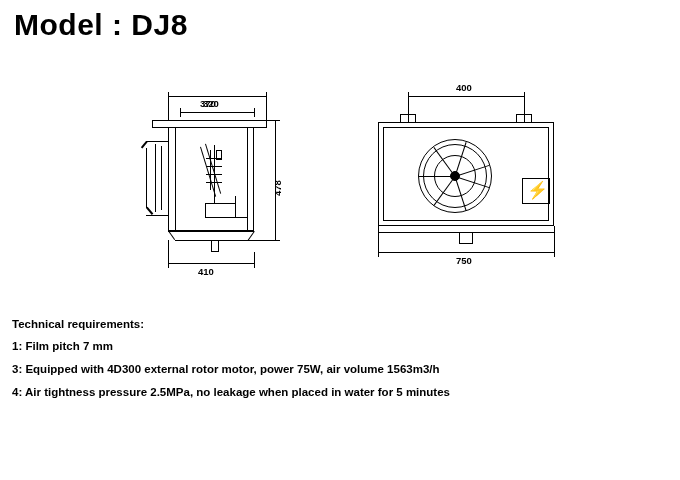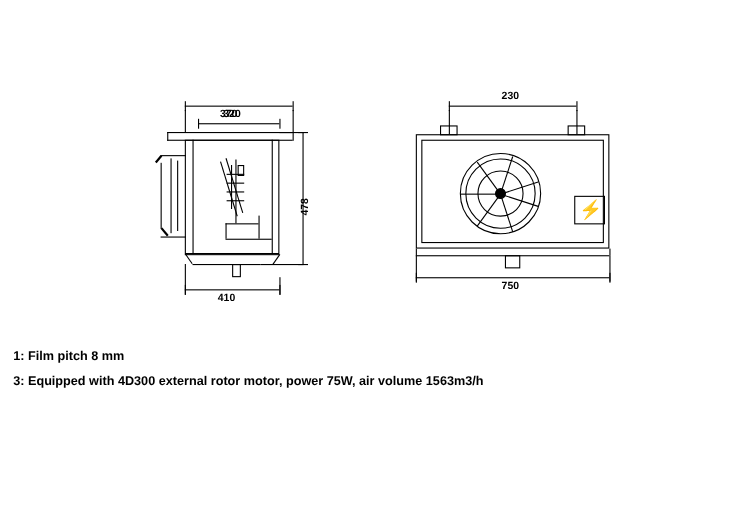--- a/index.html
+++ b/index.html
@@ -86,20 +86,21 @@
     font-weight: bold;
     margin-bottom: 10px;
     line-height: 13px;
   }
 </style>
 </head>
 <body>
 
 <div id="page">
 
+  <div class="title">Model : DJ8</div>
 
   <div id="side-view">
 
     <div class="ln hline" style="left:168px; top:96px; width:98px;"></div>
     <div class="ln vline" style="left:168px; top:92px; height:9px;"></div>
     <div class="ln vline" style="left:266px; top:92px; height:9px;"></div>
     <div class="dim-txt" style="left:200px; top:98px;">370</div>
 
     <div class="ln hline" style="left:180px; top:112px; width:74px;"></div>
     <div class="ln vline" style="left:180px; top:108px; height:9px;"></div>
@@ -160,21 +161,21 @@
     <div class="ln vline" style="left:168px; top:259px; height:9px;"></div>
     <div class="ln vline" style="left:254px; top:259px; height:9px;"></div>
     <div class="dim-txt" style="left:198px; top:266px;">410</div>
   </div>
 
   <div id="front-view">
 
     <div class="ln hline" style="left:408px; top:96px; width:116px;"></div>
     <div class="ln vline" style="left:408px; top:92px; height:9px;"></div>
     <div class="ln vline" style="left:524px; top:92px; height:9px;"></div>
-    <div class="dim-txt" style="left:456px; top:82px;">230</div>
+    <div class="dim-txt" style="left:456px; top:82px;">400</div>
     <div class="ln vline" style="left:408px; top:100px; height:22px;"></div>
     <div class="ln vline" style="left:524px; top:100px; height:22px;"></div>
 
     <div class="rect-out" style="left:400px; top:114px; width:16px; height:9px;"></div>
     <div class="rect-out" style="left:516px; top:114px; width:16px; height:9px;"></div>
 
     <div class="rect-out" style="left:378px; top:122px; width:176px; height:104px;"></div>
     <div class="rect-out" style="left:383px; top:127px; width:166px; height:94px;"></div>
 
     <div class="fan-circle" style="left:418px; top:139px; width:74px; height:74px;"></div>
@@ -200,17 +201,19 @@
 
     <div class="ln vline" style="left:378px; top:232px; height:24px;"></div>
     <div class="ln vline" style="left:554px; top:232px; height:24px;"></div>
     <div class="ln hline" style="left:378px; top:252px; width:176px;"></div>
     <div class="ln vline" style="left:378px; top:248px; height:9px;"></div>
     <div class="ln vline" style="left:554px; top:248px; height:9px;"></div>
     <div class="dim-txt" style="left:456px; top:255px;">750</div>
   </div>
 
   <div class="tech-block">
-    <div class="tech-line">1: Film pitch 8 mm</div>
+    <div class="tech-head">Technical requirements:</div>
+    <div class="tech-line">1: Film pitch 7 mm</div>
     <div class="tech-line">3: Equipped with 4D300 external rotor motor, power 75W, air volume 1563m3/h</div>
+    <div class="tech-line">4: Air tightness pressure 2.5MPa, no leakage when placed in water for 5 minutes</div>
   </div>
 
 </div>
 
 </body></html>

